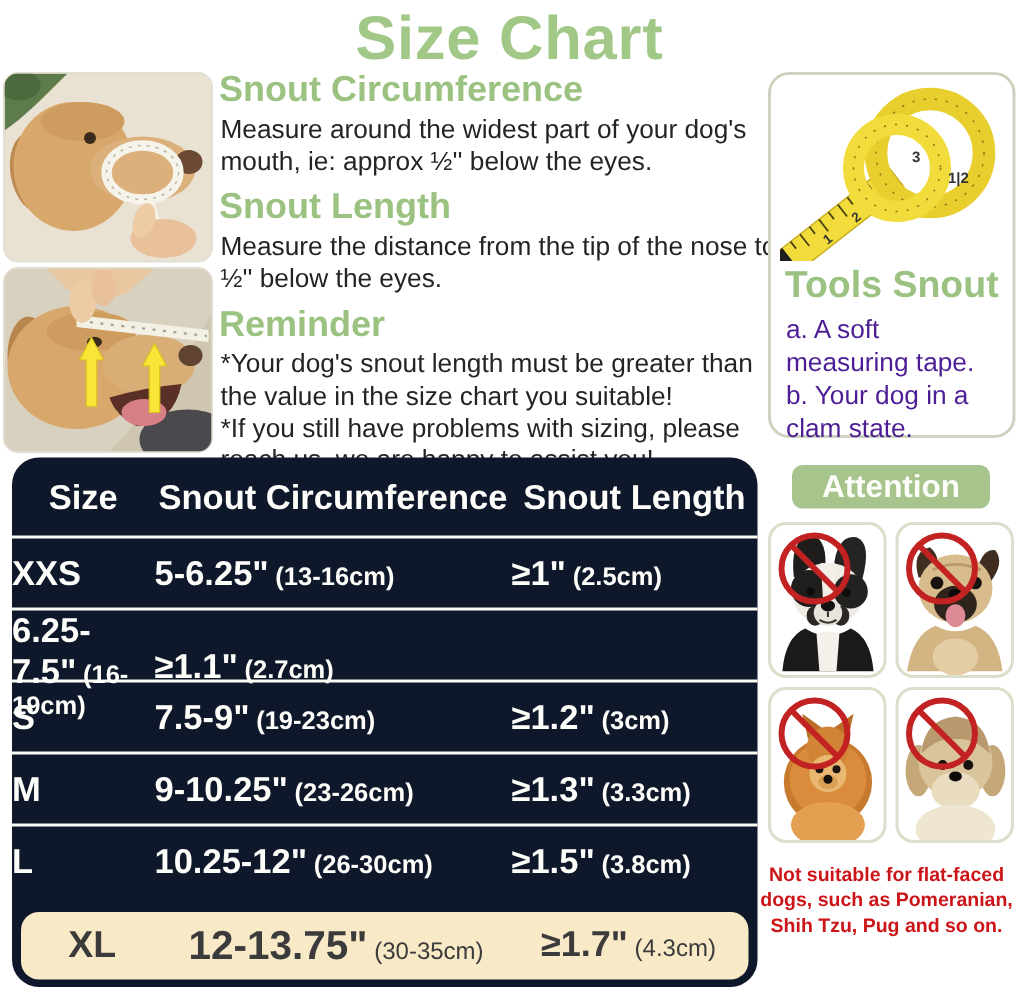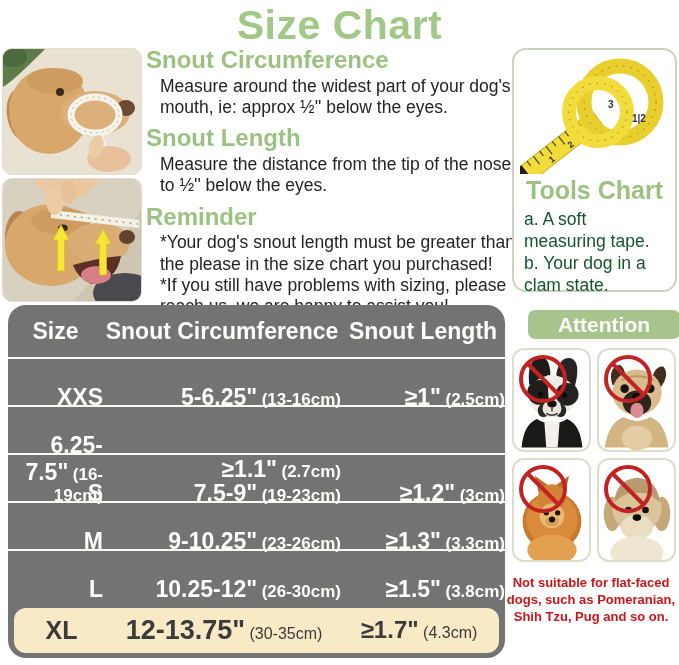--- a/index.html
+++ b/index.html
@@ -14,52 +14,52 @@
   }
   
   .photo{position:absolute;left:2px;border-radius:10px;overflow:hidden;border:1px solid #e0ddd2;background:#e7e0d2;}
   .photo svg{display:block;}
   #photo1{top:48px;width:138px;height:125px;}
   #photo2{top:178px;width:138px;height:122px;}
   
   .mid-col{position:absolute;left:146px;top:47px;width:372px;}
   .sec-h{font-size:24px;font-weight:bold;color:#9bc280;line-height:1.08;margin:0 0 3px 0;}
   .sec-h.mt{margin-top:7px;}
-  .sec-b{font-size:17.5px;color:#242424;line-height:1.21;margin:0 0 4px 14px;}
+  .sec-b{font-size:17.5px;color:#242424;line-height:1.21;margin:0 0 4px 1px;}
   
   .tools-box{
     position:absolute;left:512px;top:48px;width:161px;height:240px;
     border:2px solid #ccd3bf;border-radius:14px;background:#fff;
   }
   .tape-wrap{width:150px;height:118px;margin:6px auto 0 auto;}
   .tools-h{text-align:center;font-size:25px;font-weight:bold;color:#9bc280;margin:2px 0 4px 0;}
-  .tools-i{font-size:17.5px;color:#14532d;line-height:1.25;padding:0 10px;}
-  
-  .size-panel{position:absolute;left:8px;top:305px;width:497px;height:353px;background:#737373;border-radius:18px;}
+  .tools-i{font-size:17.5px;color:#4c1d95;line-height:1.25;padding:0 10px;}
+  
+  .size-panel{position:absolute;left:8px;top:305px;width:497px;height:353px;background:#0f172a;border-radius:18px;}
   .tgrid{display:grid;grid-template-columns:95px 238px 164px;align-items:center;}
   .thead{height:52px;border-bottom:2px solid #fafcf2;}
   .thead .cell{color:#fdfefa;font-weight:bold;font-size:23px;text-align:center;}
   .trow{height:46px;border-bottom:2px solid #fafcf2;}
   .trow.last{border-bottom:none;}
-  .trow .cell{color:#fdfefa;text-align:right;margin-top:25px;}
+  .trow .cell{color:#fdfefa;text-align:left;}
   .size-cell{font-weight:bold;font-size:23px;}
   .val-main{font-weight:bold;font-size:23px;}
   .val-sub{font-weight:600;font-size:17px;}
   
   .selected-box{position:absolute;left:6px;right:6px;bottom:5px;background:#f8e9c7;border-radius:12px;padding:5px 0 6px 0;}
   .sgrid{display:grid;grid-template-columns:95px 230px 160px;align-items:center;height:34px;}
   .sgrid .cell{text-align:center;color:#3b3b3b;}
   .s-size{font-weight:bold;font-size:25px;}
   .s-main{font-weight:bold;font-size:27px;}
   .s-main2{font-weight:bold;font-size:24px;}
   .s-sub{font-weight:400;font-size:16px;}
   .selected-note{text-align:center;font-weight:bold;font-size:23px;color:#1f1f1f;margin-top:1px;}
   
   .attention-badge{
-    position:absolute;left:528px;top:310px;width:152px;height:29px;background:#a6c48c;border-radius:7px;
+    position:absolute;left:528px;top:310px;width:132px;height:29px;background:#a6c48c;border-radius:7px;
     display:flex;align-items:center;justify-content:center;color:#fdfefa;font-weight:bold;font-size:21px;
   }
   .dog-grid{position:absolute;left:512px;top:348px;width:164px;display:grid;grid-template-columns:79px 79px;grid-gap:6px;}
   .dog-cell{position:relative;width:79px;height:104px;background:#fff;border:2px solid #dbdeca;border-radius:12px;box-sizing:border-box;overflow:hidden;}
   .dog-cell svg.dog{position:absolute;left:0;top:0;}
   .no-symbol{position:absolute;left:2px;top:2px;}
   .warning{
     position:absolute;left:503px;top:575px;width:176px;text-align:center;
     color:#cc1518;font-weight:bold;font-size:13px;line-height:1.3;
   }
@@ -113,21 +113,21 @@
       <polygon points="100,50 92,65 96.5,65 96.5,96 103.5,96 103.5,65 108,65" fill="#f8e537" stroke="#d8c41e" stroke-width="0.8"></polygon>
     </svg>
   </div>
 
   <div class="mid-col">
     <div class="sec-h">Snout Circumference</div>
     <div class="sec-b">Measure around the widest part of your dog's mouth, ie: approx ½'' below the eyes.</div>
     <div class="sec-h mt">Snout Length</div>
     <div class="sec-b">Measure the distance from the tip of the nose to ½'' below the eyes.</div>
     <div class="sec-h mt">Reminder</div>
-    <div class="sec-b" style="margin-bottom:0;">*Your dog's snout length must be greater than the please in the size chart you purchased!</div>
+    <div class="sec-b" style="margin-bottom:0;">*Your dog's snout length must be greater than the value in the size chart you suitable!</div>
     <div class="sec-b">*If you still have problems with sizing, please reach us, we are happy to assist you!</div>
   </div>
 
   <div class="tools-box">
     <div class="tape-wrap">
       <svg width="150" height="118" viewBox="0 0 150 118">
         <g transform="rotate(-38 40 92)">
           <rect x="-12" y="82" width="100" height="19" rx="2" fill="#f2dc3c" stroke="#c9ae1f" stroke-width="1"></rect>
           <rect x="-12" y="82" width="11" height="19" fill="#1e1e1e"></rect>
           <path d="M6,82 v6 M14,82 v10 M22,82 v6 M30,82 v10 M38,82 v6 M46,82 v10 M54,82 v6 M62,82 v10 M70,82 v6 M78,82 v10" stroke="#4a4310" stroke-width="1.2" fill="none"></path>
@@ -135,21 +135,21 @@
           <text x="48" y="99" font-size="9" font-weight="bold" fill="#333" font-family="Liberation Sans, sans-serif">2</text>
         </g>
         <circle cx="100" cy="46" r="36" fill="none" stroke="#e8cf2e" stroke-width="15"></circle>
         <circle cx="100" cy="46" r="36" fill="none" stroke="#8a7a12" stroke-width="1" stroke-dasharray="1.5,6"></circle>
         <circle cx="78" cy="56" r="29" fill="none" stroke="#f2dc3c" stroke-width="14"></circle>
         <circle cx="78" cy="56" r="29" fill="none" stroke="#8a7a12" stroke-width="1" stroke-dasharray="1.5,6"></circle>
         <text x="88" y="52" font-size="10" font-weight="bold" fill="#333" font-family="Liberation Sans, sans-serif">3</text>
         <text x="112" y="66" font-size="10" font-weight="bold" fill="#333" font-family="Liberation Sans, sans-serif">1|2</text>
       </svg>
     </div>
-    <div class="tools-h">Tools Chart</div>
+    <div class="tools-h">Tools Snout</div>
     <div class="tools-i">a. A soft measuring tape.</div>
     <div class="tools-i">b. Your dog in a clam state.</div>
   </div>
 
   <div class="size-panel">
     <div class="tgrid thead">
       <div class="cell">Size</div>
       <div class="cell">Snout Circumference</div>
       <div class="cell">Snout Length</div>
     </div>

